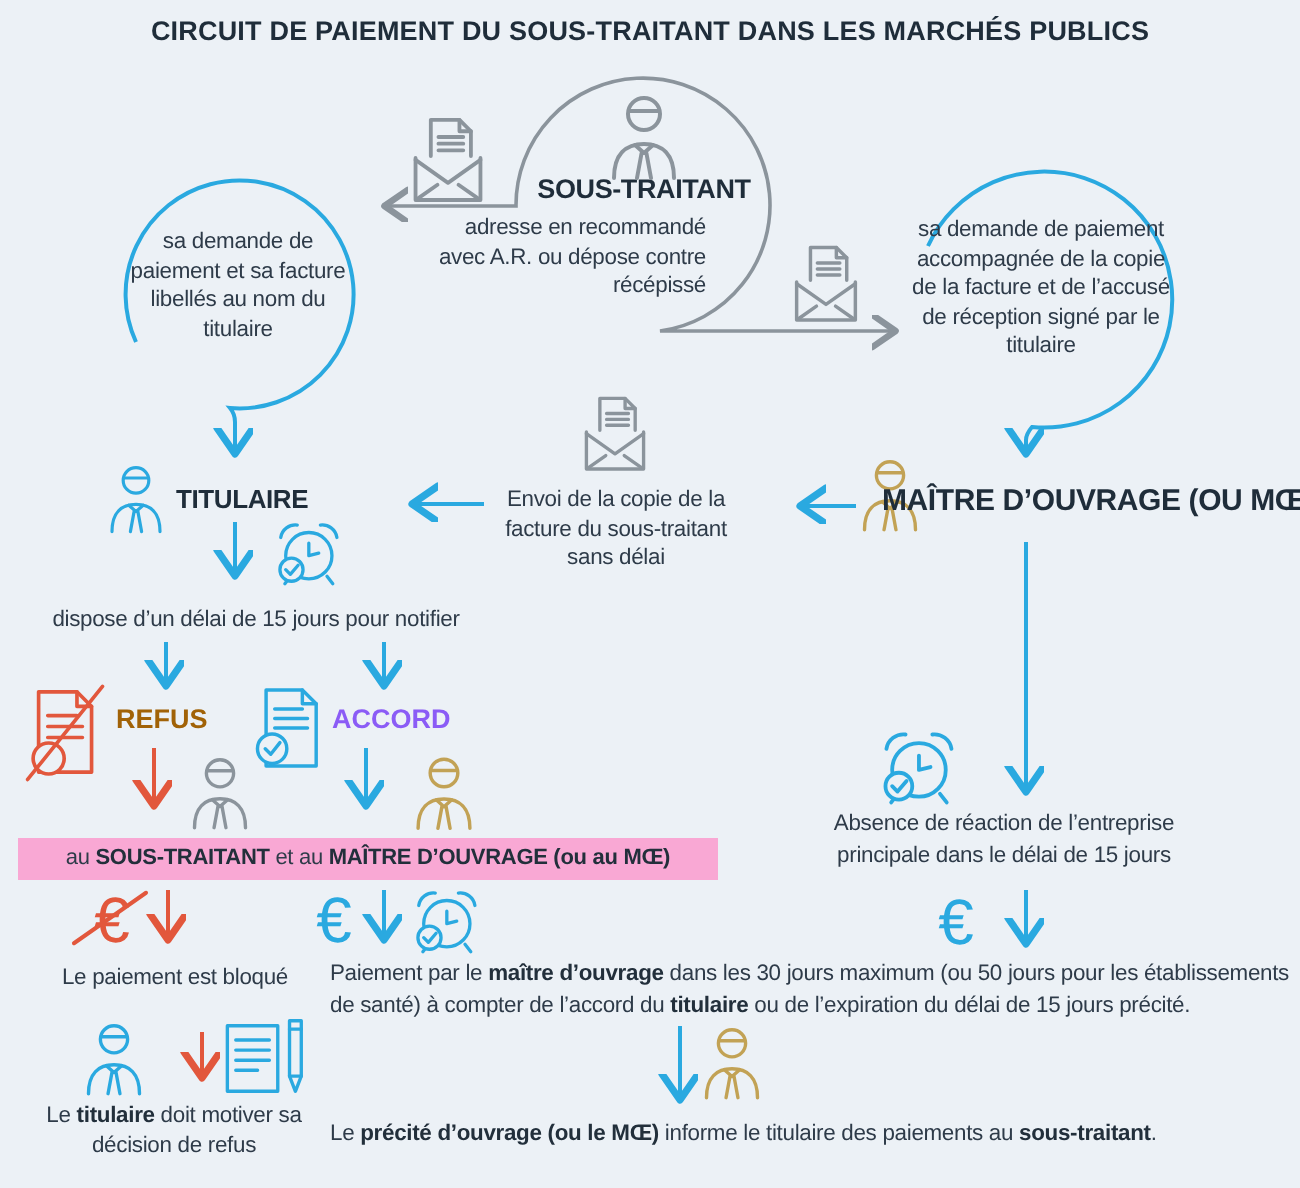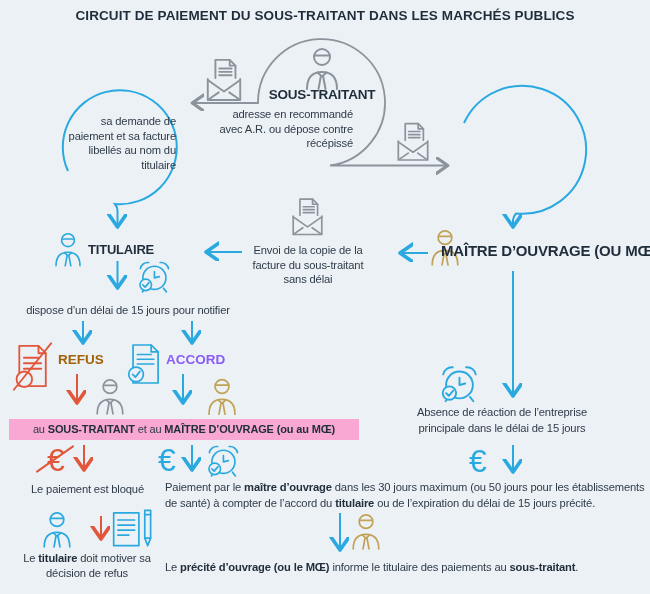--- a/index.html
+++ b/index.html
@@ -111,23 +111,24 @@
     <path d="M513 445 L513 470" fill="none" stroke="#2aa9e0" stroke-width="2" marker-end="url(#mB)"></path>
     <path d="M340 513 L340 548" fill="none" stroke="#2aa9e0" stroke-width="2" marker-end="url(#mB)"></path>
 
     <path d="M77 374 L77 401" fill="none" stroke="#e2573c" stroke-width="2" marker-end="url(#mR)"></path>
     <path d="M84 445 L84 468" fill="none" stroke="#e2573c" stroke-width="2" marker-end="url(#mR)"></path>
     <path d="M101 516 L101 537" fill="none" stroke="#e2573c" stroke-width="2" marker-end="url(#mR)"></path>
   </svg>
 
   <div id="title" class="abs">CIRCUIT DE PAIEMENT DU SOUS-TRAITANT DANS LES MARCHÉS PUBLICS</div>
 
-  <div class="txt c" style="left:62px;top:114px;width:114px;text-align:right;">sa demande de paiement et sa facture libellés au nom du titulaire</div>
+  <div class="txt c" style="left:62px;top:114px;width:114px;">sa demande de paiement et sa facture libellés au nom du titulaire</div>
   <div class="txt c cap" style="left:252px;top:88px;width:140px;font-size:13.5px;">SOUS-TRAITANT</div>
   <div class="txt r" style="left:212px;top:107px;width:141px;">adresse en recommandé avec A.R. ou dépose contre récépissé</div>
+  <div class="txt c" style="left:452px;top:108px;width:137px;">sa demande de paiement accompagnée de la copie de la facture et de l’accusé de réception signé par le titulaire</div>
 
   <svg class="icon gray" style="left:203px;top:56px;width:42px;height:46px;">
       <use href="#sym-envelope"></use>
     </svg>
   <svg class="icon gray" style="left:302px;top:46px;width:40px;height:44px;">
       <use href="#sym-person"></use>
     </svg>
   <svg class="icon gray" style="left:394px;top:120px;width:38px;height:42px;">
       <use href="#sym-envelope"></use>
     </svg>

